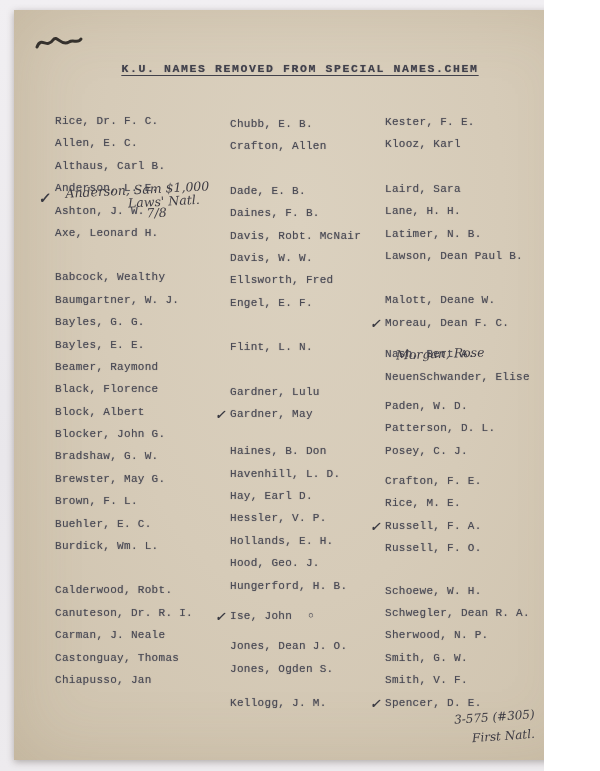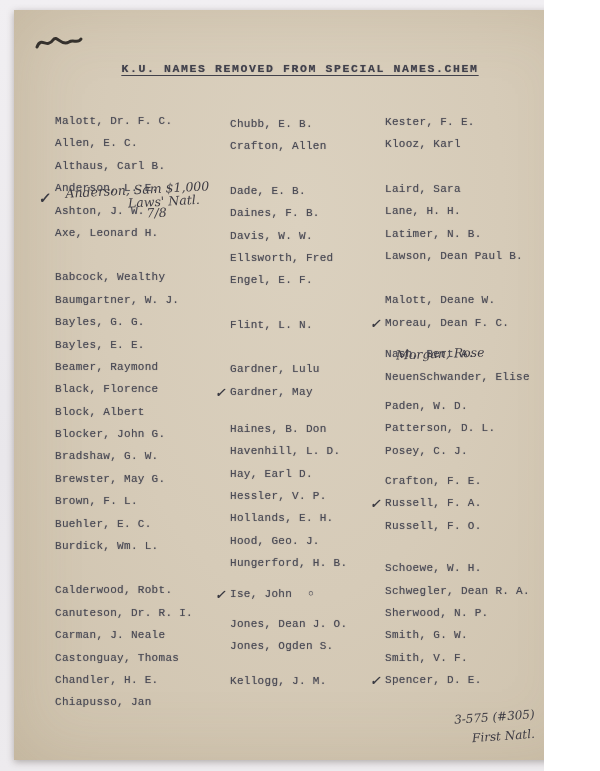--- a/index.html
+++ b/index.html
@@ -98,21 +98,21 @@
 <div class="scan">
   <div class="paper">
 
     <svg class="scribble" width="50" height="22" viewBox="0 0 50 22" aria-hidden="true">
       <path d="M3 15 C7 4, 13 17, 19 8 C23 2, 27 15, 35 10 C39 7, 44 12, 47 7" stroke="#35312d" stroke-width="3" fill="none" stroke-linecap="round"></path>
     </svg>
 
     <div class="title">K.U. NAMES REMOVED FROM SPECIAL NAMES.CHEM</div>
 
     <div class="col col1">
-        <div class="row"><span class="nm">Malott, Dr. F. C.</span></div>
+        <div class="row"><span class="nm">Rice, Dr. F. C.</span></div>
         <div class="row"><span class="nm">Allen, E. C.</span></div>
         <div class="row"><span class="nm">Althaus, Carl B.</span></div>
         <div class="row"><span class="nm">Anderson, L. E.</span></div>
         <div class="row"><span class="nm">Ashton, J. W.</span></div>
         <div class="row"><span class="nm">Axe, Leonard H.</span></div>
         <div class="gap" style="height: 22px;"></div>
         <div class="row"><span class="nm">Babcock, Wealthy</span></div>
         <div class="row"><span class="nm">Baumgartner, W. J.</span></div>
         <div class="row"><span class="nm">Bayles, G. G.</span></div>
         <div class="row"><span class="nm">Bayles, E. E.</span></div>
@@ -123,29 +123,29 @@
         <div class="row"><span class="nm">Bradshaw, G. W.</span></div>
         <div class="row"><span class="nm">Brewster, May G.</span></div>
         <div class="row"><span class="nm">Brown, F. L.</span></div>
         <div class="row"><span class="nm">Buehler, E. C.</span></div>
         <div class="row"><span class="nm">Burdick, Wm. L.</span></div>
         <div class="gap" style="height: 22px;"></div>
         <div class="row"><span class="nm">Calderwood, Robt.</span></div>
         <div class="row"><span class="nm">Canuteson, Dr. R. I.</span></div>
         <div class="row"><span class="nm">Carman, J. Neale</span></div>
         <div class="row"><span class="nm">Castonguay, Thomas</span></div>
-        <div class="row"><span class="nm">Chandler, H. E.</span></div>
         <div class="row"><span class="nm">Chiapusso, Jan</span></div>
       </div>
     <div class="col col2">
         <div class="row"><span class="nm">Chubb, E. B.</span></div>
         <div class="row"><span class="nm">Crafton, Allen</span></div>
         <div class="gap" style="height: 22px;"></div>
         <div class="row"><span class="nm">Dade, E. B.</span></div>
         <div class="row"><span class="nm">Daines, F. B.</span></div>
+        <div class="row"><span class="nm">Davis, Robt. McNair</span></div>
         <div class="row"><span class="nm">Davis, W. W.</span></div>
         <div class="row"><span class="nm">Ellsworth, Fred</span></div>
         <div class="row"><span class="nm">Engel, E. F.</span></div>
         <div class="gap" style="height: 22px;"></div>
         <div class="row"><span class="nm">Flint, L. N.</span></div>
         <div class="gap" style="height: 22px;"></div>
         <div class="row"><span class="nm">Gardner, Lulu</span></div>
         <div class="row"><span class="check">✓</span><span class="nm">Gardner, May</span></div>
         <div class="gap" style="height: 15px;"></div>
         <div class="row"><span class="nm">Haines, B. Don</span></div>
@@ -176,20 +176,21 @@
         <div class="row"><span class="check">✓</span><span class="nm">Moreau, Dean F. C.</span></div>
         <div class="gap" style="height: 9px;"></div>
         <div class="row"><span class="nm">Nash, Bert A.</span></div>
         <div class="row"><span class="nm">NeuenSchwander, Elise</span></div>
         <div class="gap" style="height: 7px;"></div>
         <div class="row"><span class="nm">Paden, W. D.</span></div>
         <div class="row"><span class="nm">Patterson, D. L.</span></div>
         <div class="row"><span class="nm">Posey, C. J.</span></div>
         <div class="gap" style="height: 8px;"></div>
         <div class="row"><span class="nm">Crafton, F. E.</span></div>
+        <div class="row"><span class="nm">Rice, M. E.</span></div>
         <div class="row"><span class="check">✓</span><span class="nm">Russell, F. A.</span></div>
         <div class="row"><span class="nm">Russell, F. O.</span></div>
         <div class="gap" style="height: 20px;"></div>
         <div class="row"><span class="nm">Schoewe, W. H.</span></div>
         <div class="row"><span class="nm">Schwegler, Dean R. A.</span></div>
         <div class="row"><span class="nm">Sherwood, N. P.</span></div>
         <div class="row"><span class="nm">Smith, G. W.</span></div>
         <div class="row"><span class="nm">Smith, V. F.</span></div>
         <div class="row"><span class="check">✓</span><span class="nm">Spencer, D. E.</span></div>
       </div>

